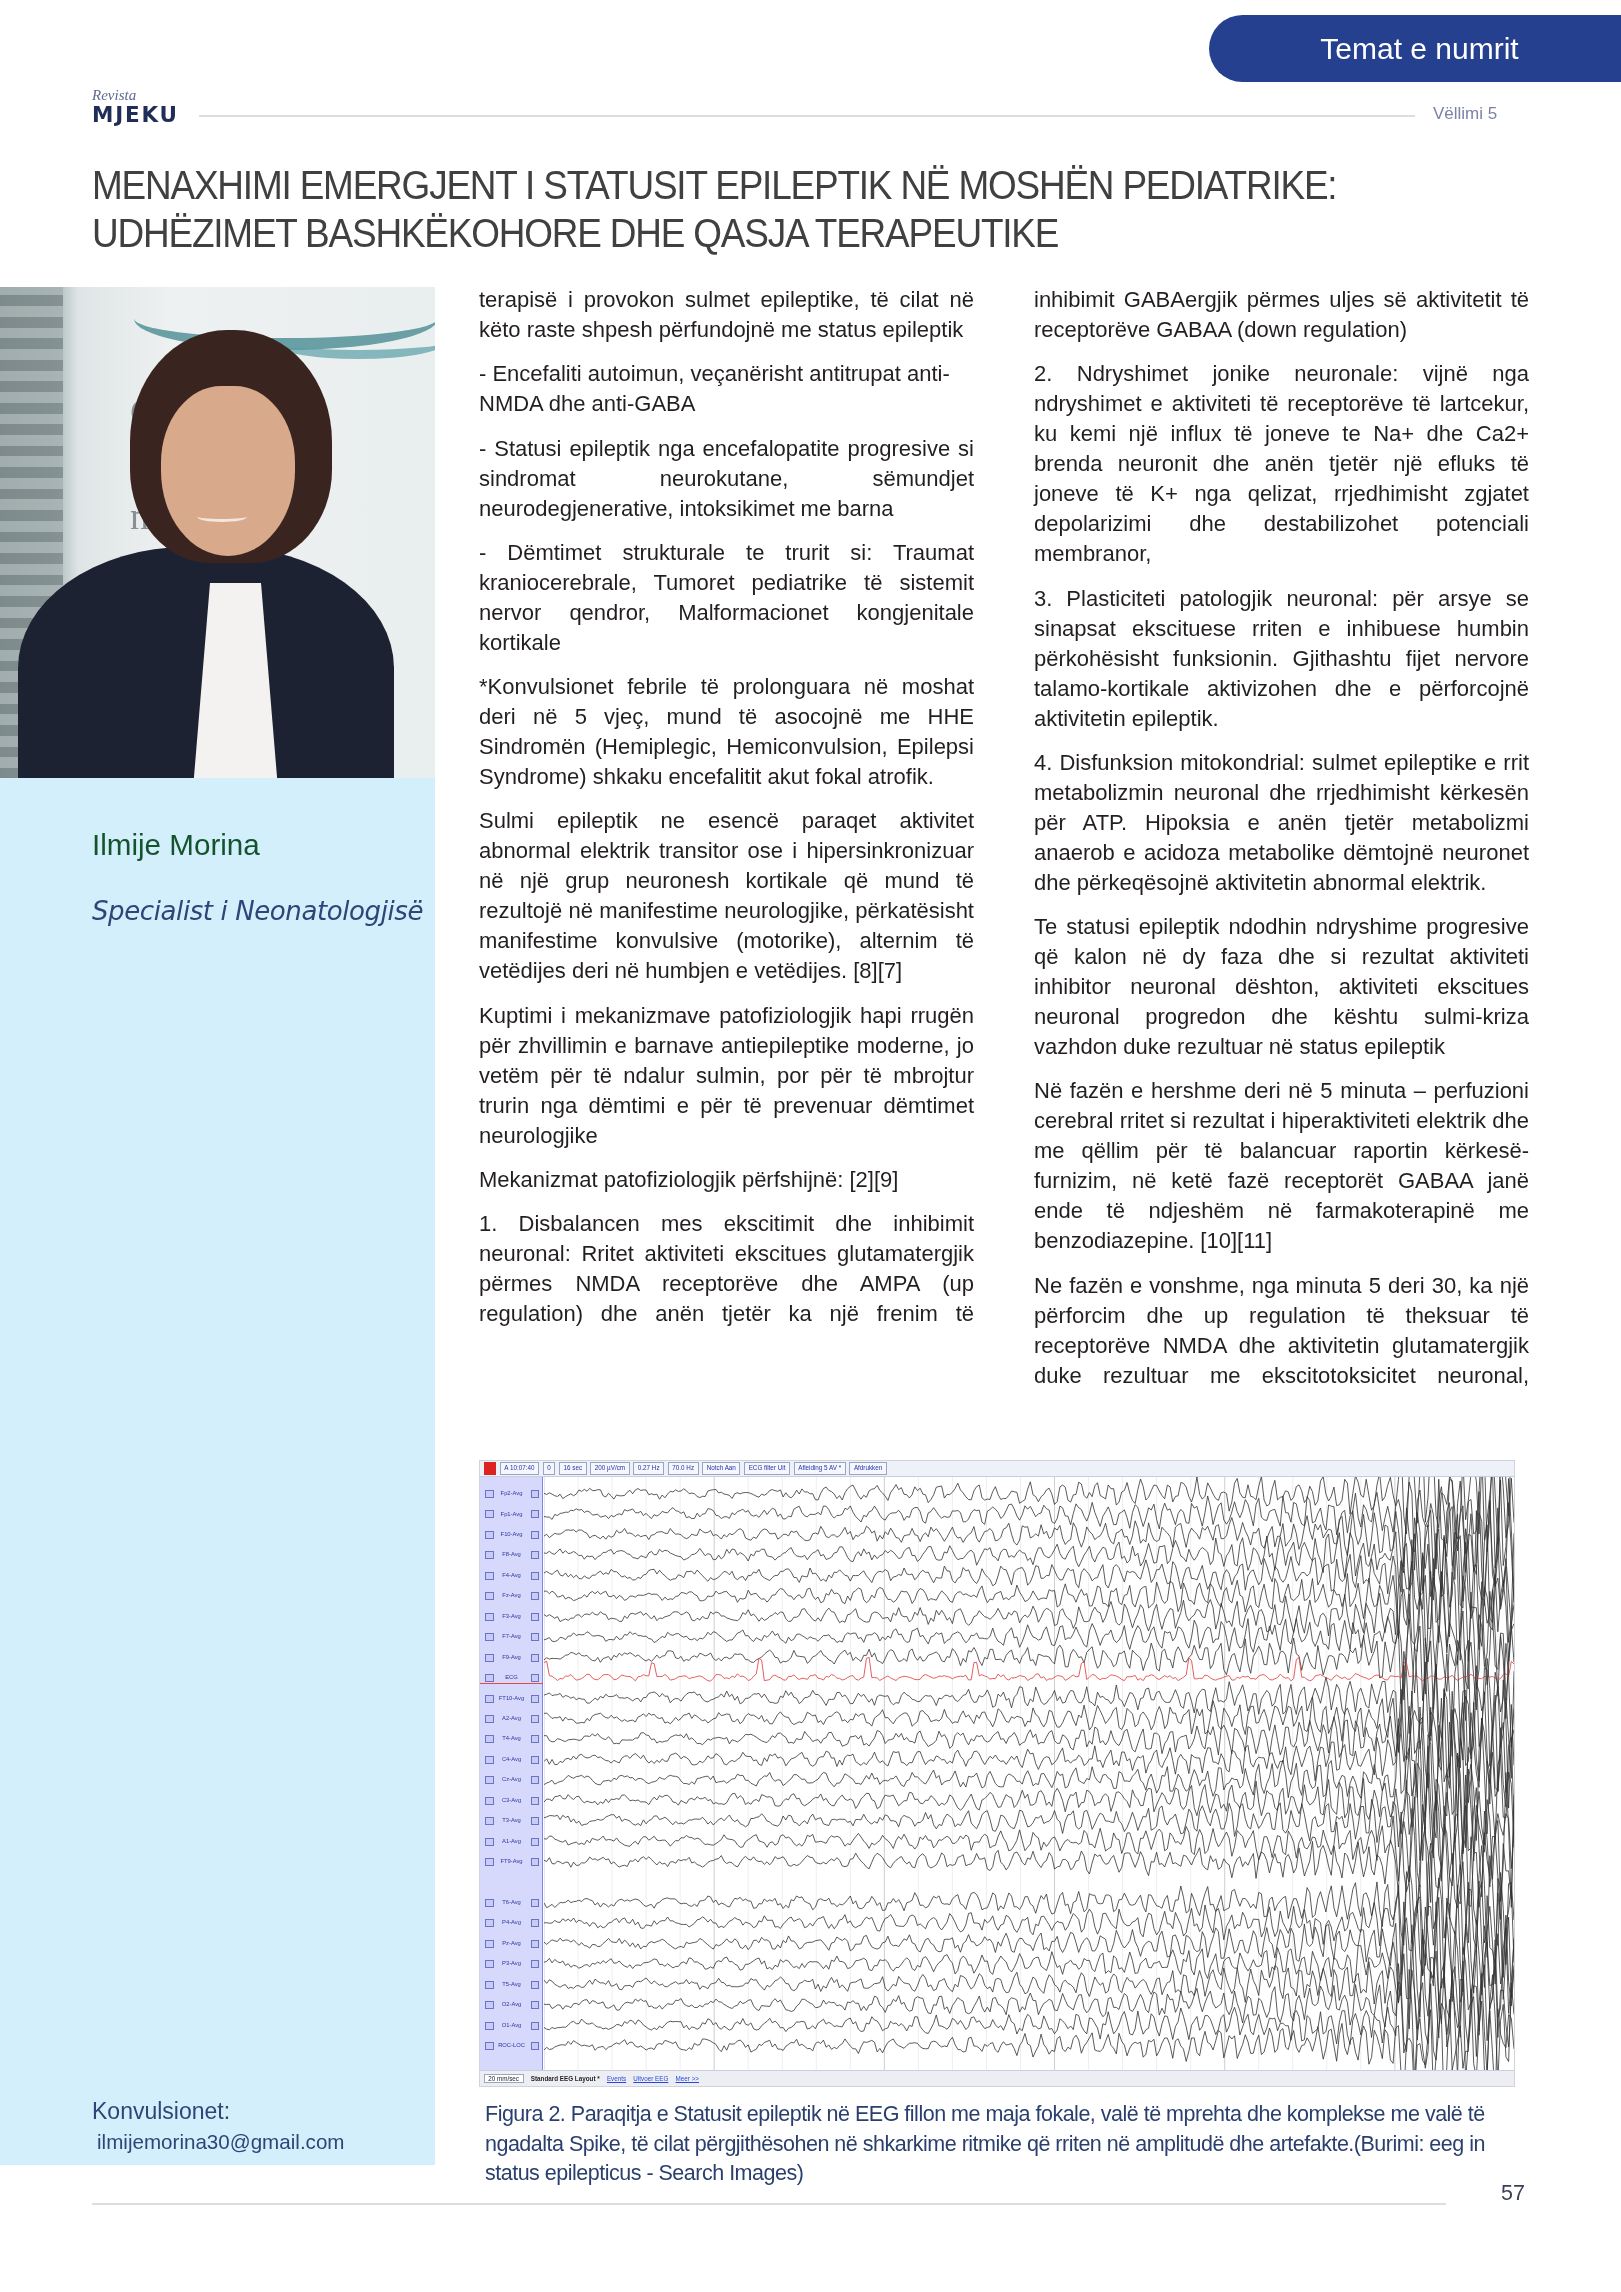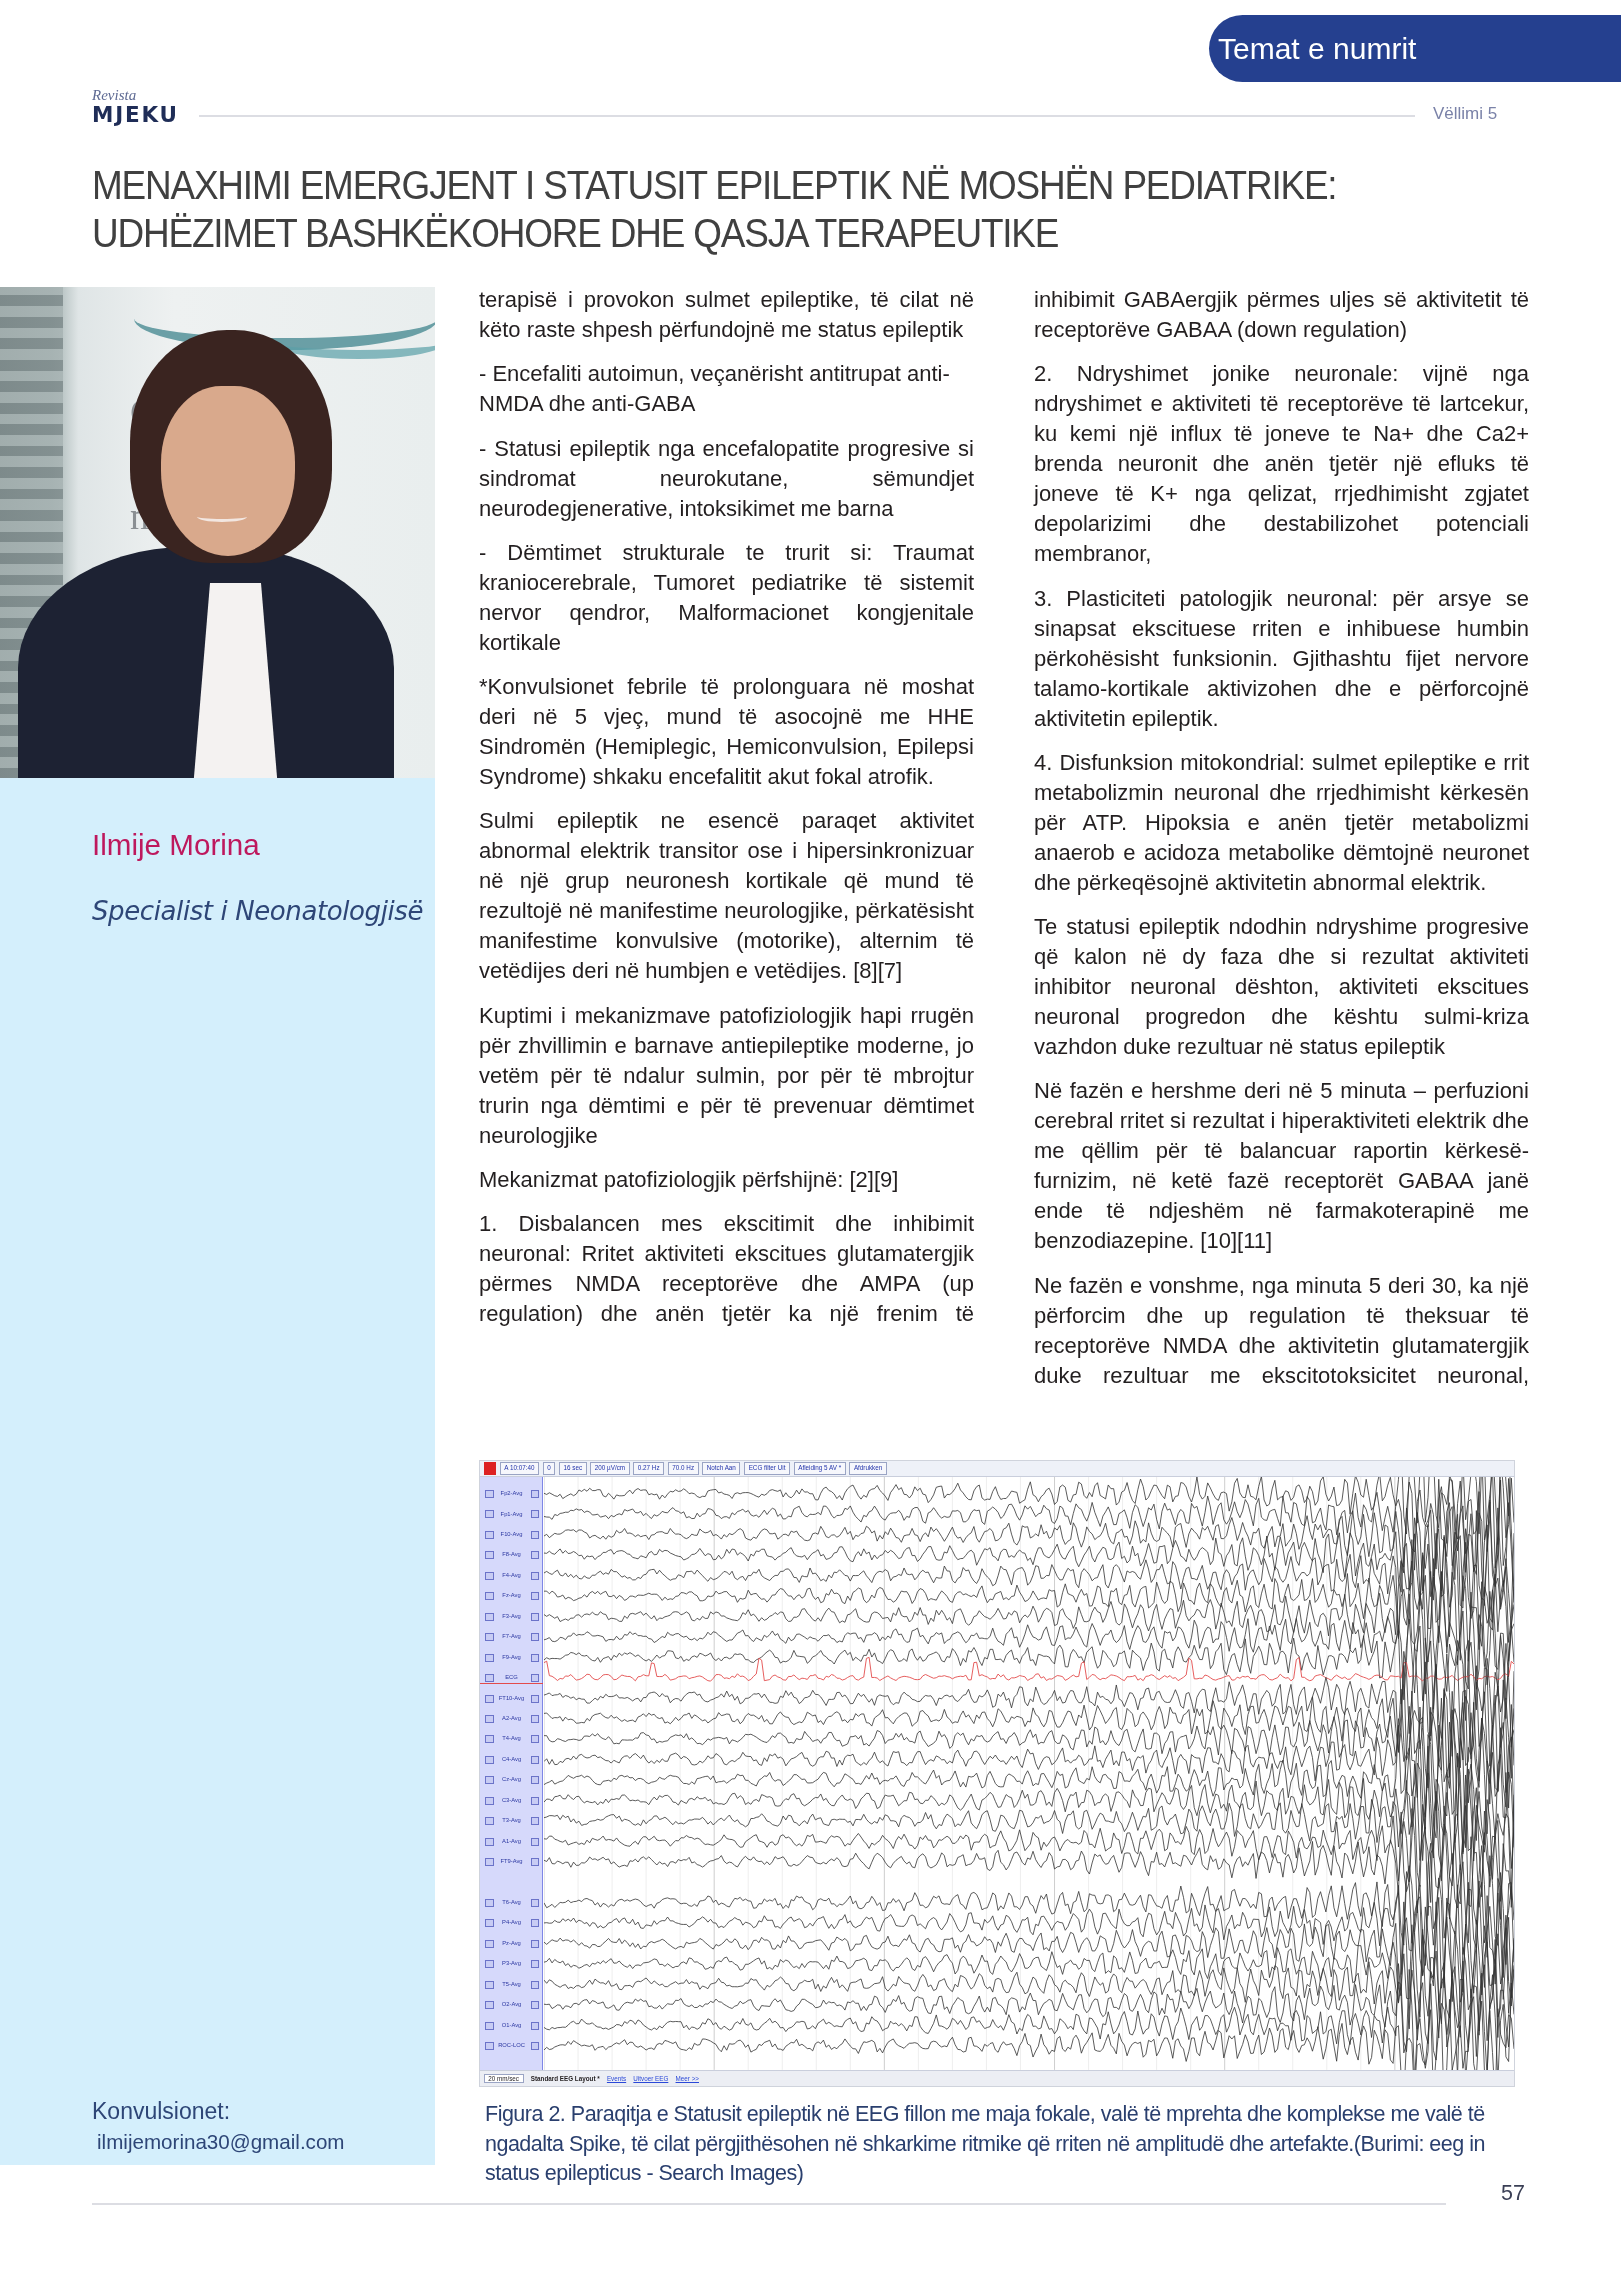--- a/index.html
+++ b/index.html
@@ -1,21 +1,21 @@
 <!DOCTYPE html>
 <html style="font-size:14.3px"><head>
 <meta charset="utf-8">
 <style>
   * { box-sizing: border-box; margin: 0; padding: 0; }
   html, body { width: 1621px; height: 2293px; background: #ffffff; overflow: hidden; }
   body { position: relative; font-family: "Liberation Sans", "DejaVu Sans", sans-serif; color: #231f20; }
 
   .tab { position: absolute; left: 1209px; top: 15px; width: 412px; height: 67px;
          background: #25408f; border-radius: 34px 0 0 34px; color: #fff;
-         font-size: 30px; display: flex; align-items: center; justify-content: flex-start;
+         font-size: 30px; display: flex; align-items: center; justify-content: center;
          padding-left: 9px; }
 
   .logo { position: absolute; left: 92px; top: 88px; line-height: 1; }
   .logo .rev { font-family: "Liberation Serif", serif; font-style: italic; font-size: 15px; color: #5e6a93; display: block; }
   .logo .mj { font-family: "DejaVu Sans", sans-serif; font-weight: bold; font-size: 21.5px; letter-spacing: 1.8px; color: #1f2d57; display: block; margin-top: 0.9px; }
 
   .hrule { position: absolute; left: 199px; top: 115px; width: 1216px; height: 1.8px; background: #dcdde3; }
   .volume { position: absolute; left: 1433px; top: 104px; font-size: 17px; color: #7a82a8; }
 
   .title { position: absolute; left: 92px; top: 161px; width: 1433px; color: #404040;
@@ -29,21 +29,21 @@
   .photo .wave2 { position: absolute; left: 269px; top: 36px; width: 179px; height: 36px; border-bottom: 9px solid #5aa0a8; border-radius: 0 0 50% 50%; opacity: .7; }
   .photo .bldg { position: absolute; left: 0; top: 0; width: 63px; height: 492px;
                  background: repeating-linear-gradient(0deg, #7d8a8b 0 10.7px, #a7b3b3 10.7px 21.5px); opacity: .85; }
   .photo .hair { position: absolute; left: 130px; top: 43px; width: 202px; height: 233px; background: #3a2420; border-radius: 48% 48% 40% 40%; }
   .photo .face { position: absolute; left: 161px; top: 99px; width: 134px; height: 170px; background: #d9a98c; border-radius: 45% 45% 50% 50%; }
   .photo .body { position: absolute; left: 18px; top: 260px; width: 376px; height: 269px; background: #1d2233; border-radius: 45% 45% 0 0; }
   .photo .shirt { position: absolute; left: 193px; top: 296px; width: 85px; height: 206px; background: #f4f2f1; clip-path: polygon(20% 0, 80% 0, 100% 100%, 0 100%); }
   .photo .smile { position: absolute; left: 197px; top: 224px; width: 50px; height: 10.7px; border-bottom: 3.6px solid #f2e6e0; border-radius: 0 0 50% 50%; }
 
   .side-panel { position: absolute; left: 0; top: 778px; width: 435px; height: 1387px; background: #d4effc; }
-  .author-name { position: absolute; left: 92px; top: 828px; font-size: 29.6px; color: #be185d; }
+  .author-name { position: absolute; left: 92px; top: 828px; font-size: 29.6px; color: #14532d; }
   .author-role { position: absolute; left: 92px; top: 896px; font-size: 26px; color: #2e4677; font-style: italic; font-family: "DejaVu Sans", sans-serif; letter-spacing: -0.4px; }
   .corr-label { position: absolute; left: 92px; top: 2098px; font-size: 23px; color: #2e4677; }
   .corr-email { position: absolute; left: 97px; top: 2130px; font-size: 20.6px; color: #2e4677; }
 
   .col { position: absolute; top: 285px; width: 495px; font-size: 22px; line-height: 30px; color: #231f20; text-align: justify; }
   .col p { margin-bottom: 14.3px; }
   .col1 { left: 479px; }
   .col2 { left: 1034px; }
 
   .eeg { position: absolute; left: 479px; top: 1460px; width: 1036px; height: 627px; background: #fff; border: 0.9px solid #cfd3dc; overflow: hidden; }

